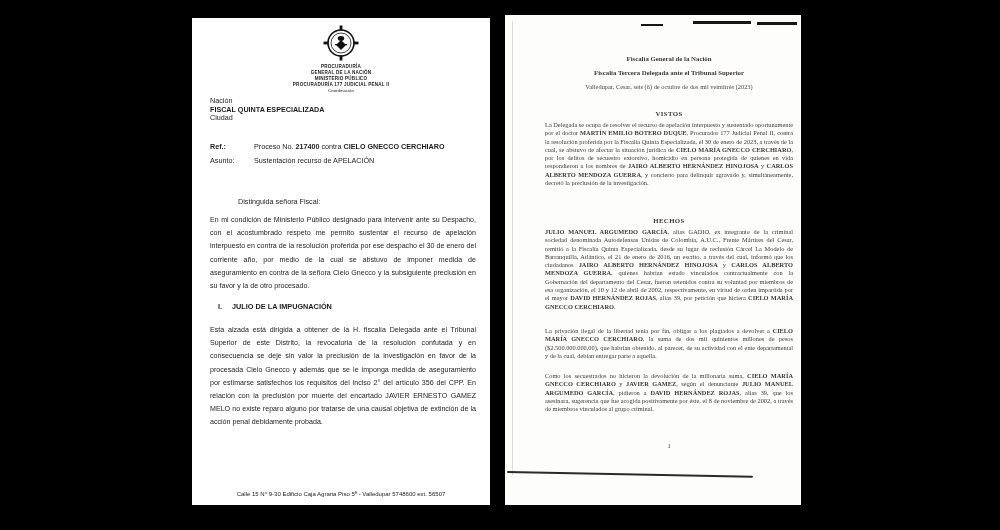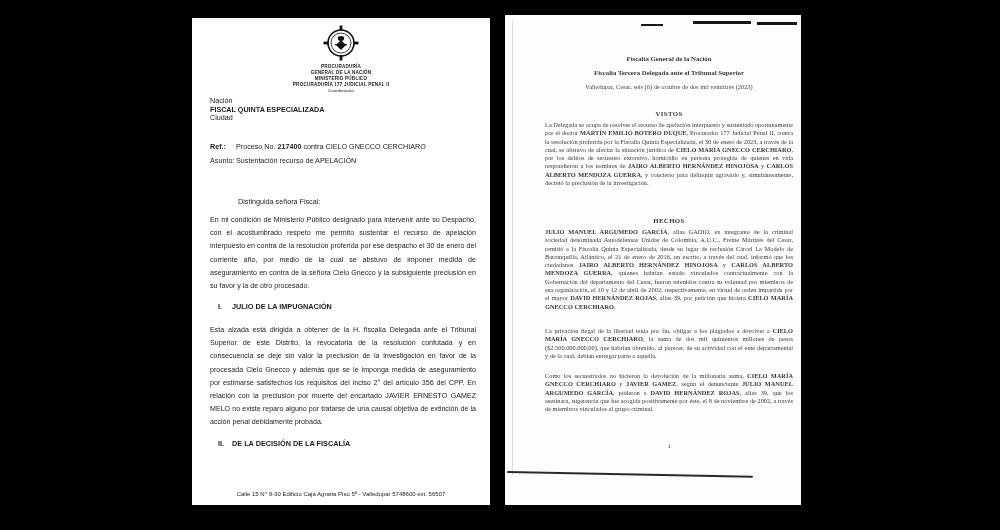--- a/index.html
+++ b/index.html
@@ -20,21 +20,21 @@
   .lp-letterhead {
     position:absolute; top:7px; left:0; right:0;
     text-align:center;
   }
   .lp-seal { display:block; margin:0 auto 3px auto; }
   .lp-lh-line { font-weight:bold; font-size:4.6px; line-height:6px; letter-spacing:.2px; }
   .lp-lh-sub  { font-size:4.4px; line-height:6px; }
   .lp-recipient { position:absolute; top:79px; left:18px; font-size:7.2px; line-height:8.6px; }
   .lp-recipient .bold { font-weight:bold; }
   .lp-row { position:absolute; left:18px; right:14px; font-size:7.2px; display:flex; }
-  .lp-row .lbl { width:26px; flex:none; }
+  .lp-row .lbl { width:44px; flex:none; }
   #lp-ref    { top:124px; }
   #lp-ref .lbl { font-weight:bold; }
   #lp-asunto { top:138px; }
   .lp-greeting { position:absolute; top:179px; left:18px; font-size:7.2px;padding-left:28px; }
   .lp-par {
     position:absolute; left:18px; right:14px;
     font-size:7.1px; line-height:13.2px;
     text-align:justify;
   }
   #lp-par1 { top:196px; }
@@ -117,43 +117,39 @@
   </div>
 
   <div class="lp-recipient">
     <div>Nación</div>
     <div class="bold">FISCAL QUINTA ESPECIALIZADA</div>
     <div>Ciudad</div>
   </div>
 
   <div class="lp-row" id="lp-ref">
     <span class="lbl">Ref.:</span>
-    <span><span>Proceso No. </span><span style="font-weight: bold; margin-top: 26px;">217400</span><span> contra </span><span style="font-weight: normal;">CIELO GNECCO CERCHIARO</span></span>
+    <span><span>Proceso No. </span><span style="font-weight: bold; margin-top: 26px;">217400</span><span> contra </span><span style="font-weight: bold;">CIELO GNECCO CERCHIARO</span></span>
   </div>
 
   <div class="lp-row" id="lp-asunto">
     <span class="lbl">Asunto:</span>
     <span>Sustentación recurso de APELACIÓN</span>
   </div>
 
   <div class="lp-greeting">Distinguida señora Fiscal:</div>
 
   <div class="lp-par" id="lp-par1">En mi condición de Ministerio Público designado para intervenir ante su Despacho, con el acostumbrado respeto me permito sustentar el recurso de apelación interpuesto en contra de la resolución proferida por ese despacho el 30 de enero del corriente año, por medio de la cual se abstuvo de imponer medida de aseguramiento en contra de la señora Cielo Gnecco y la subsiguiente preclusión en su favor y la de otro procesado.</div>
 
   <div class="lp-heading" id="lp-head1">
     <span class="num">I.</span>
     <span>JULIO DE LA IMPUGNACIÓN</span>
   </div>
 
   <div class="lp-par" id="lp-par2">Esta alzada está dirigida a obtener de la H. fiscalía Delegada ante el Tribunal Superior de este Distrito, la revocatoria de la resolución confutada y en consecuencia se deje sin valor la preclusión de la investigación en favor de la procesada Cielo Gnecco y además que se le imponga medida de aseguramiento por estimarse satisfechos los requisitos del inciso 2° del artículo 356 del CPP. En relación con la preclusión por muerte del encartado JAVIER ERNESTO GAMEZ MELO no existe reparo alguno por tratarse de una causal objetiva de extinción de la acción penal debidamente probada.</div>
 
-  <div class="lp-heading" id="lp-head2">
-    <span class="num">II.</span>
-    <span>DE LA DECISIÓN DE LA FISCALÍA</span>
-  </div>
 
   <div class="lp-footer">Calle 15 N° 9-30 Edificio Caja Agraria Piso 5ª - Valledupar 5748600 ext. 56507</div>
 </div>
 
 <div class="page" id="right-page">
 
   <div class="rp-vline"></div>
   <div class="rp-topmark" id="rp-mark1"></div>
   <div class="rp-topmark" id="rp-mark2"></div>
   <div class="rp-topmark" id="rp-mark3"></div>

